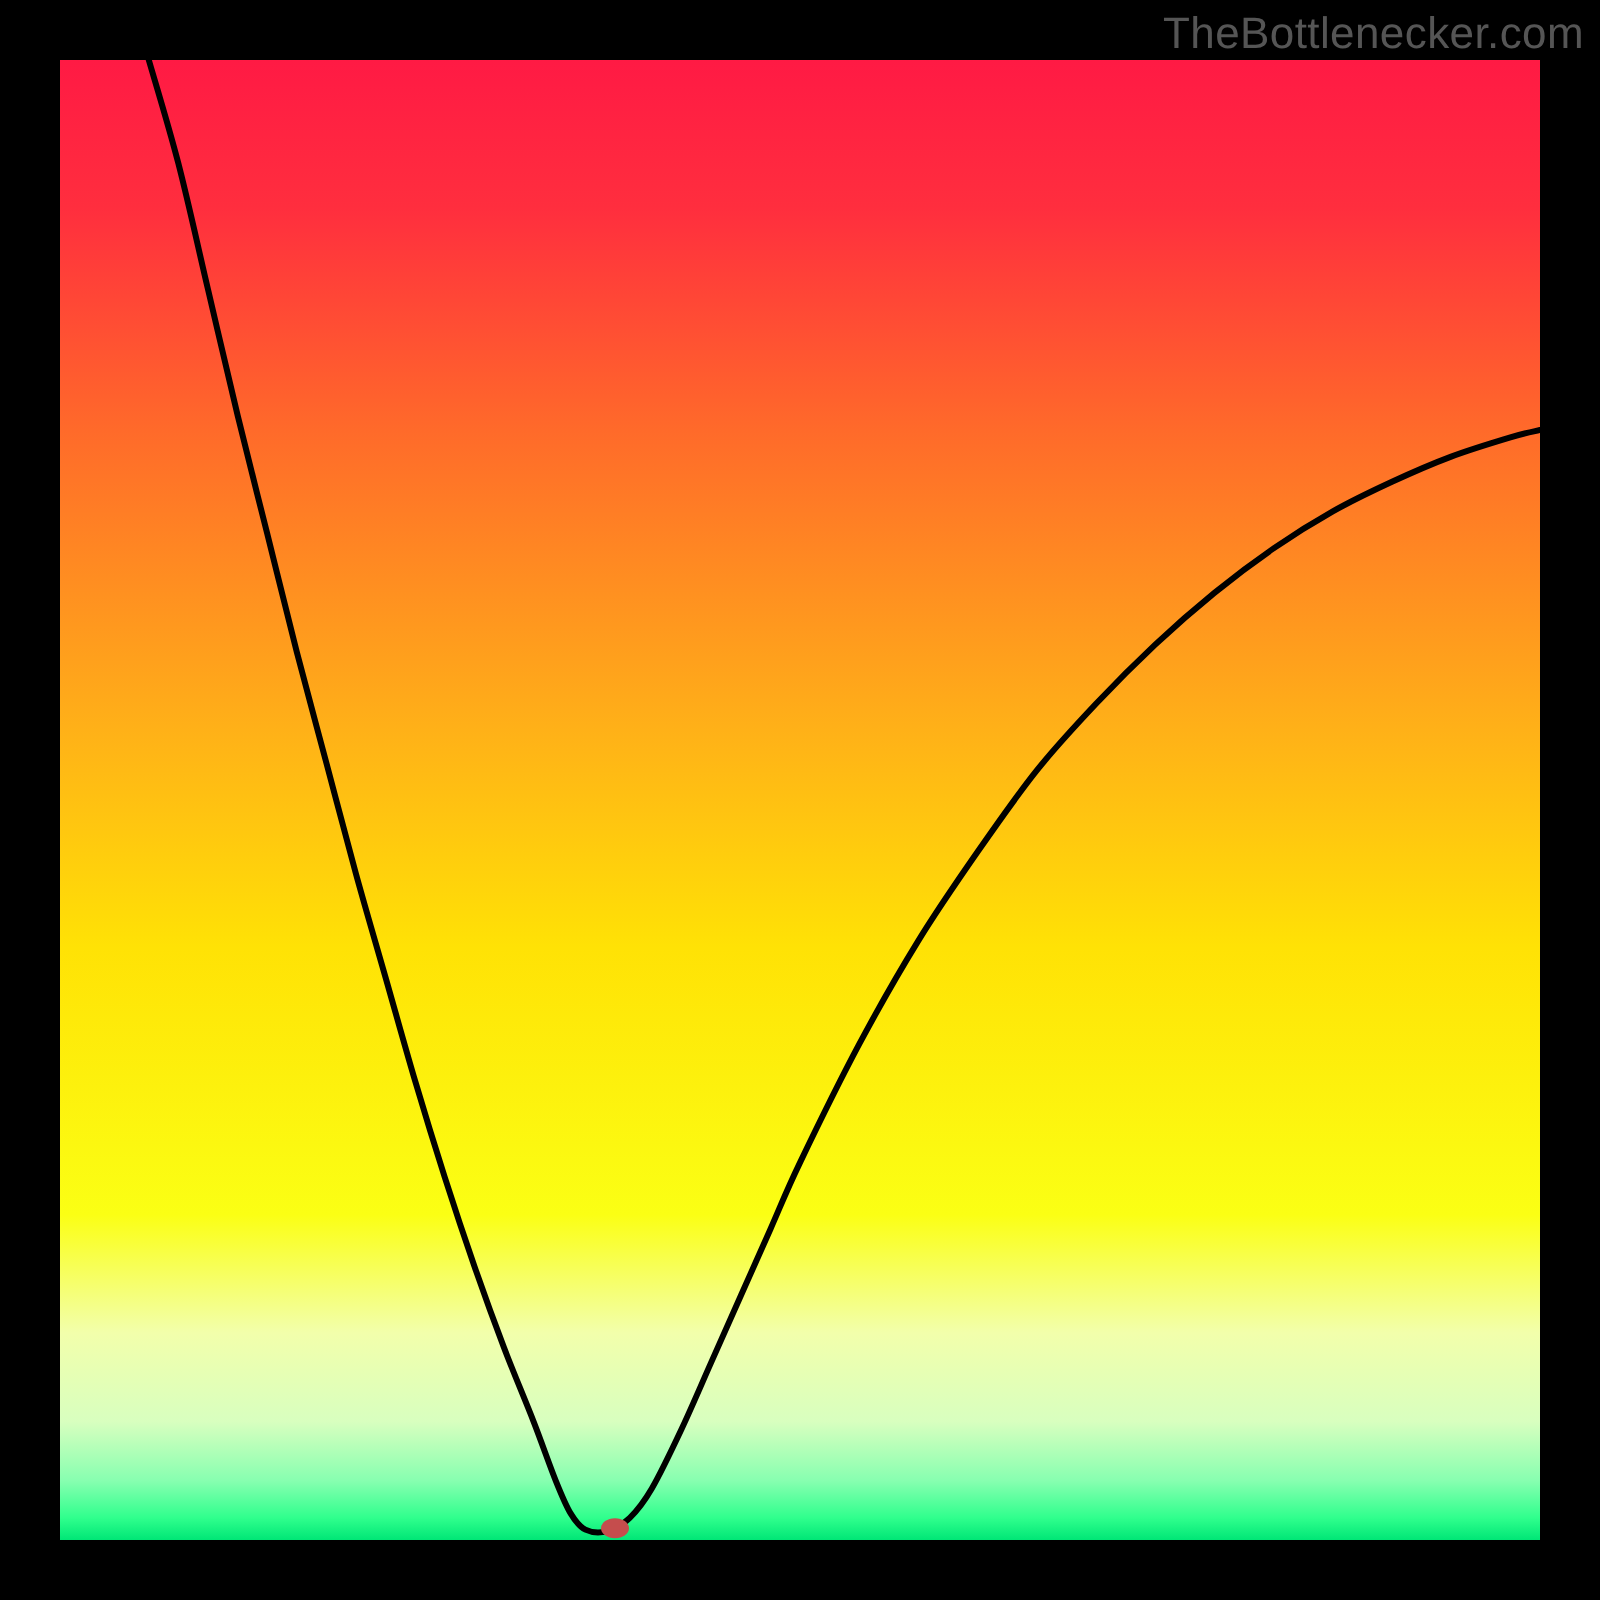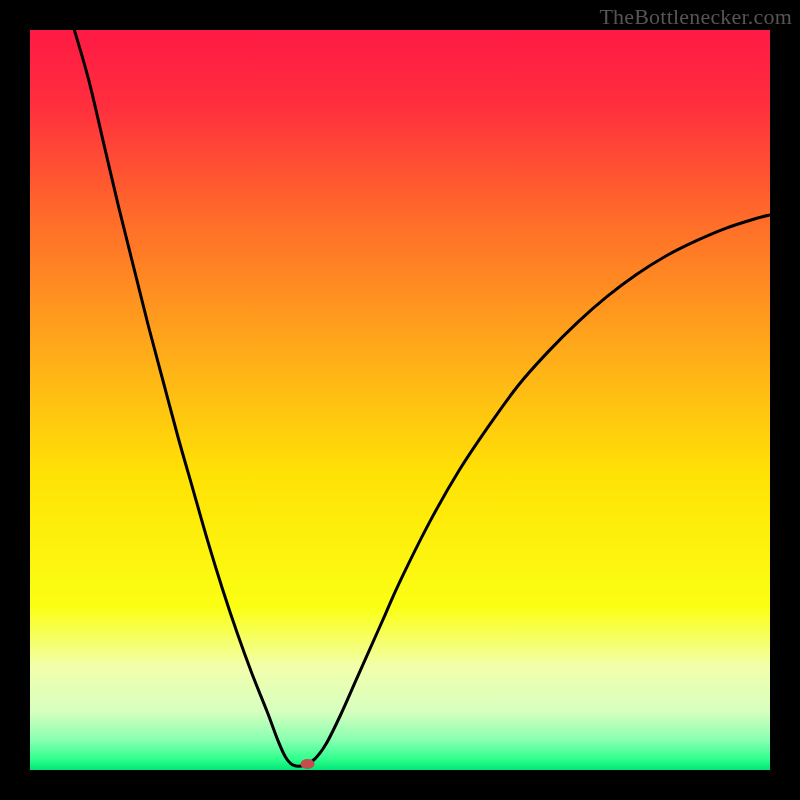--- a/index.html
+++ b/index.html
@@ -29,21 +29,20 @@
   }
   .watermark {
     position: absolute;
     top: 4px;
     right: 8px;
     color: #555;
     font-size: 22px;
     font-weight: 500;
     letter-spacing: 0.2px;
     z-index: 10;
-    font-family: Liberation Serif, serif;
   }
 </style>
 </head>
 <body>
 
 <div class="watermark">TheBottlenecker.com</div>
 
 <div class="frame">
   <svg class="plot-area" viewBox="0 0 740 740">
     <defs>

